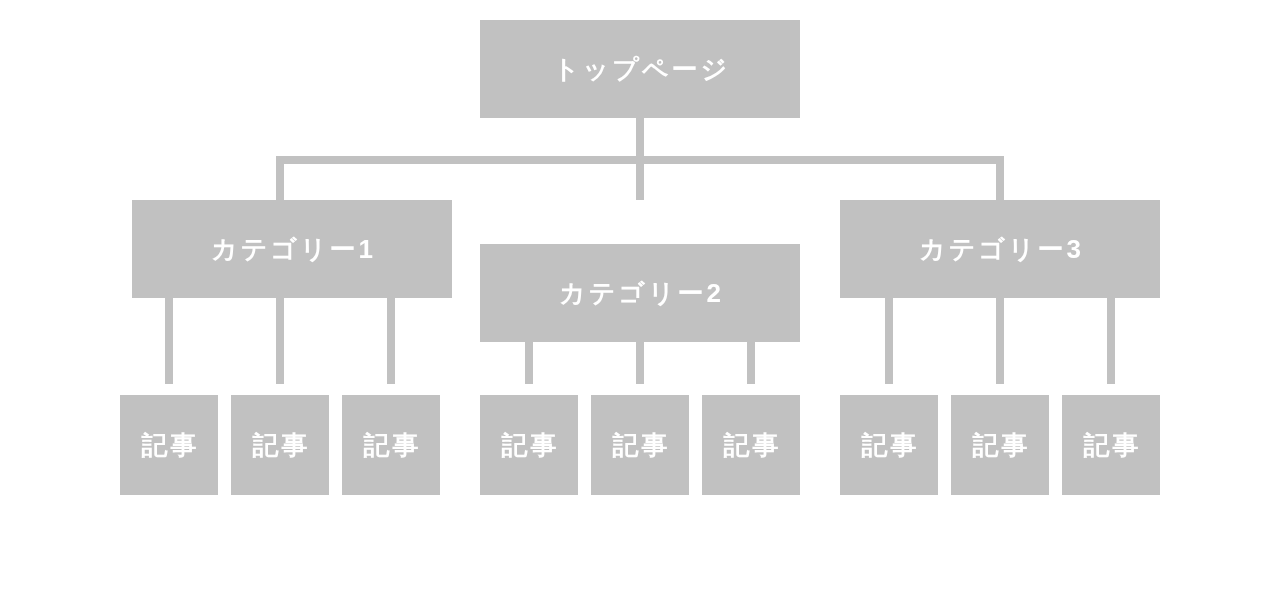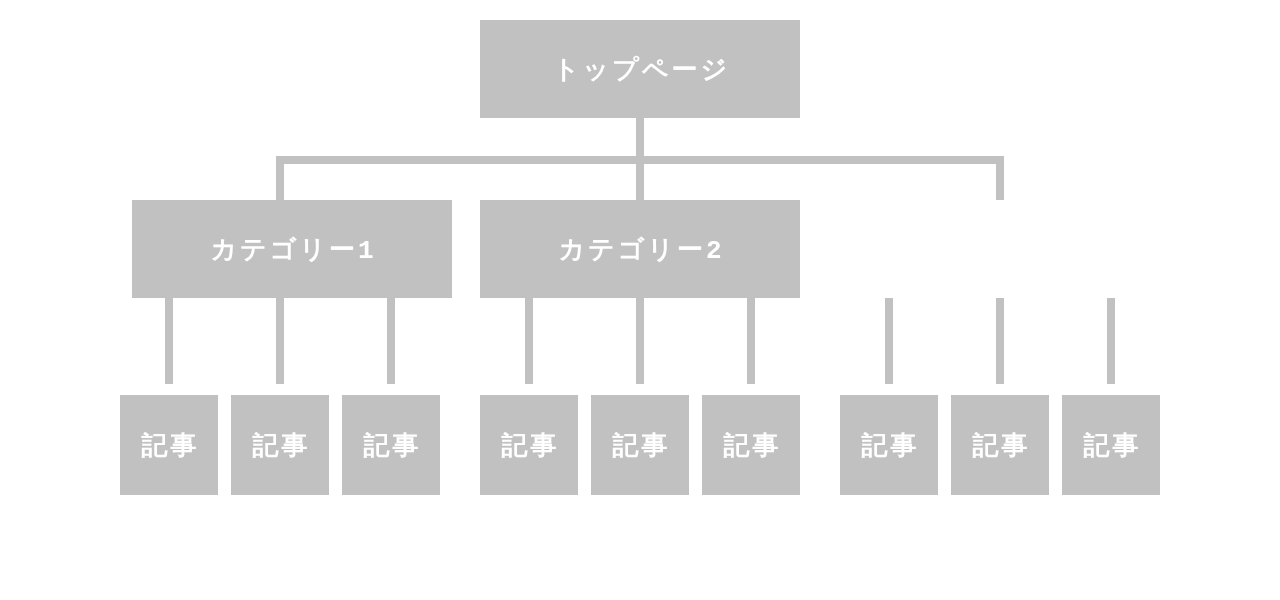--- a/index.html
+++ b/index.html
@@ -5,21 +5,21 @@
   html, body {
     margin: 0;
     padding: 0;
     background: #ffffff;
   }
   .canvas {
     position: relative;
     width: 1280px;
     height: 600px;
     background: #ffffff;
-    font-family: Liberation Mono, monospace;
+    font-family: Liberation Sans, sans-serif;
     overflow: hidden;
     text-align: right;
   }
   .node {
     position: absolute;
     background: #c1c1c1;
     color: #ffffff;
     display: flex;
     align-items: center;
     justify-content: center;
@@ -33,21 +33,21 @@
     position: absolute;
     background: #c1c1c1;
   }
 
   
   .n-root { left: 480px; top: 20px; width: 320px; height: 98px; }
 
   
   .n-cat  { top: 200px; width: 320px; height: 98px; }
   .n-cat1 { left: 132px; }
-  .n-cat2 { left: 480px; }
+  .n-cat2 { left: 480px; margin-top: 44px; }
   .n-cat3 { left: 840px; }
 
   
   .n-art { top: 395px; width: 98px; height: 100px; }
   .a1 { left: 120px; }  .a2 { left: 231px; }  .a3 { left: 342px; }
   .a4 { left: 480px; }  .a5 { left: 591px; }  .a6 { left: 702px; }
   .a7 { left: 840px; }  .a8 { left: 951px; }  .a9 { left: 1062px; }
 
   
   .l-stem { left: 636px; top: 118px; width: 8px; height: 42px; }
@@ -71,20 +71,21 @@
   <div class="node n-root">トップページ</div>
 
   <div class="line l-stem"></div>
   <div class="line l-h"></div>
   <div class="line l-drop l-d1"></div>
   <div class="line l-drop l-d2"></div>
   <div class="line l-drop l-d3"></div>
 
   <div class="node n-cat n-cat1">カテゴリー1</div>
   <div class="node n-cat n-cat2">カテゴリー2</div>
+  <div class="node n-cat n-cat3">カテゴリー3</div>
 
   <div class="line l-art la1"></div>
   <div class="line l-art la2"></div>
   <div class="line l-art la3"></div>
   <div class="line l-art la4"></div>
   <div class="line l-art la5"></div>
   <div class="line l-art la6"></div>
   <div class="line l-art la7"></div>
   <div class="line l-art la8"></div>
   <div class="line l-art la9"></div>

